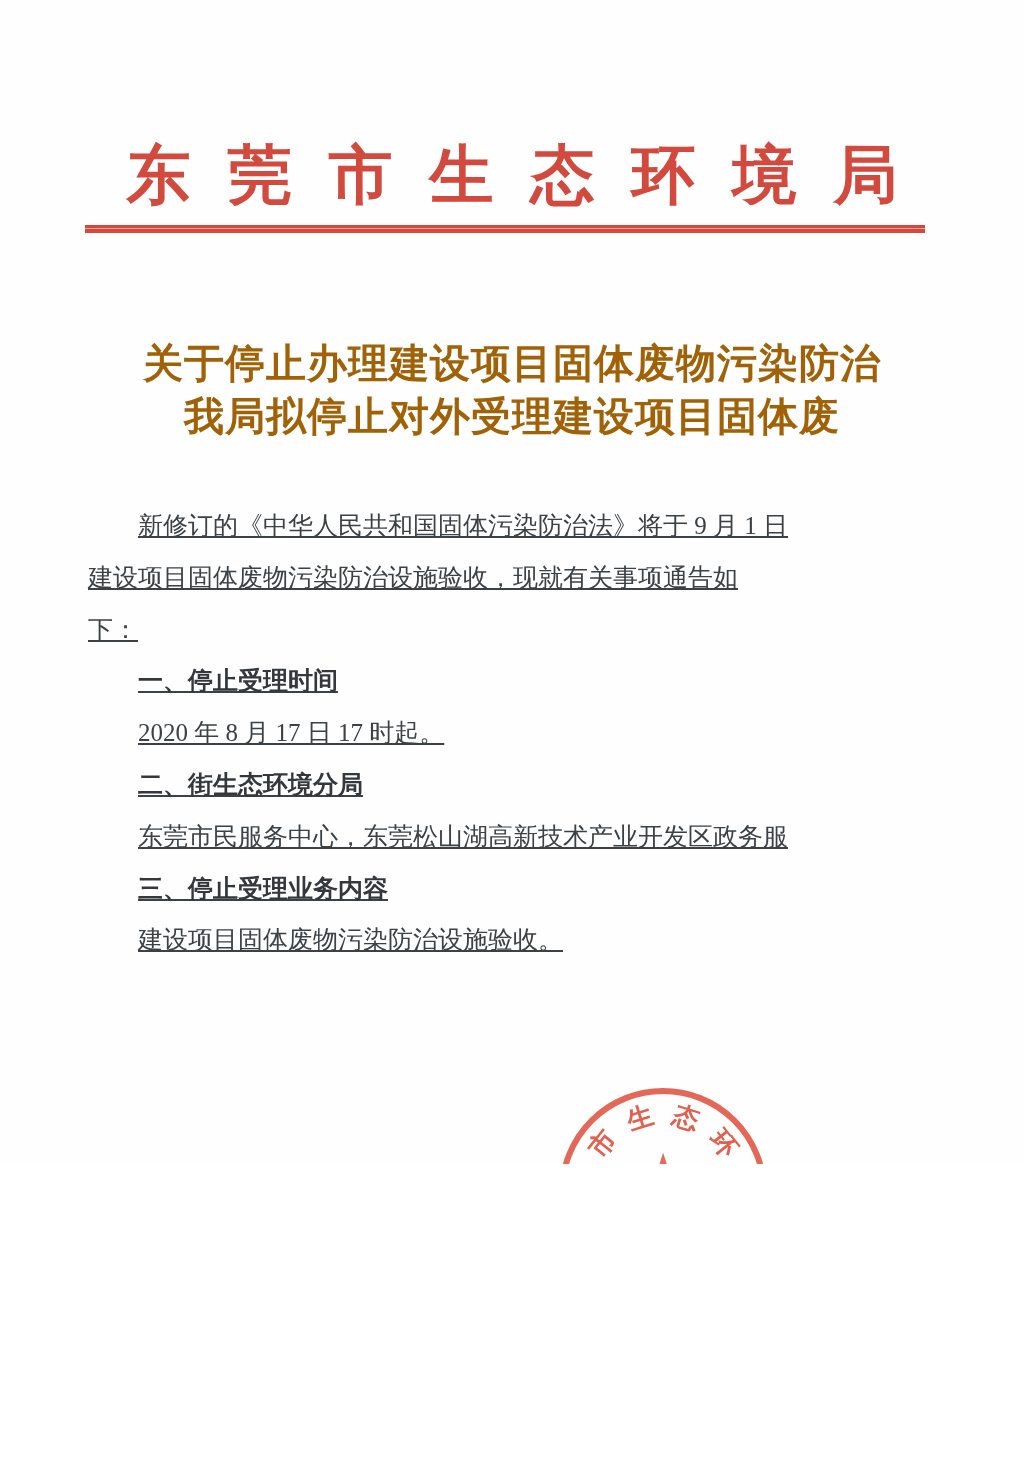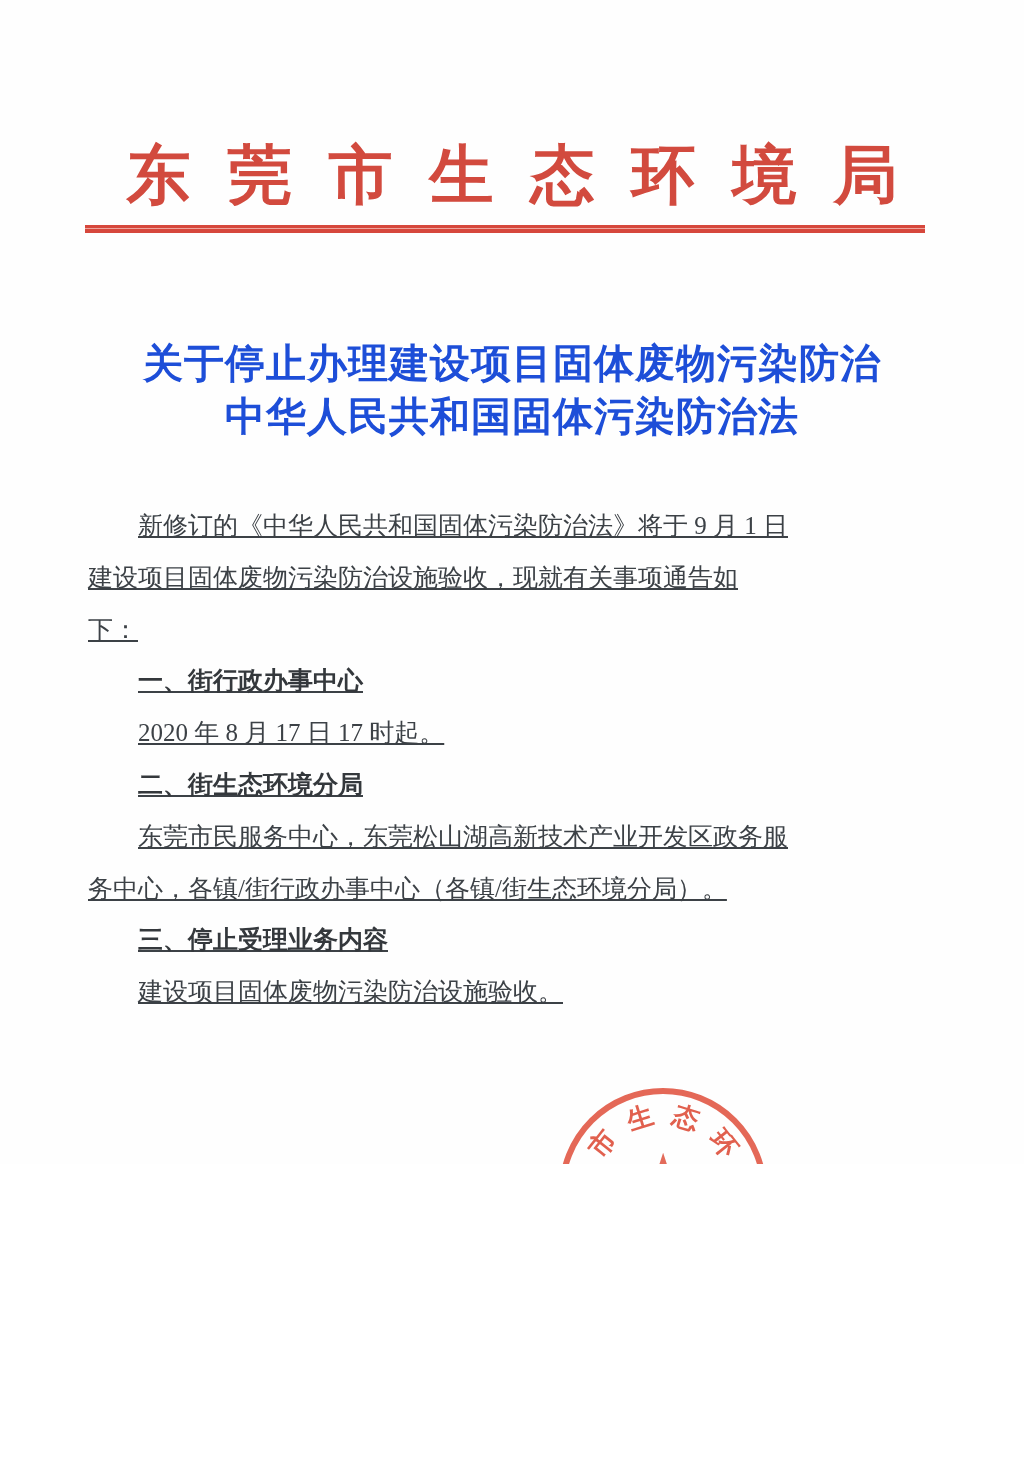--- a/index.html
+++ b/index.html
@@ -48,21 +48,21 @@
 
   
   .doc-title {
     position: absolute;
     top: 337px;
     left: 0;
     width: 100%;
     text-align: center;
     font-size: 40px;
     font-weight: 700;
-    color: #1d4ed8;
+    color: #a16207;
     line-height: 53px;
     letter-spacing: 1px;
   }
 
   
   .doc-body {
     position: absolute;
     top: 500px;
     left: 88px;
     width: 822px;
@@ -153,32 +153,31 @@
 <body>
 
 <div class="page">
 
   <div class="agency-header">东莞市生态环境局</div>
 
   <div class="red-rule top"></div>
 
   <div class="doc-title">
     <div>关于停止办理建设项目固体废物污染防治</div>
-    <div>中华人民共和国固体污染防治法</div>
+    <div>我局拟停止对外受理建设项目固体废</div>
   </div>
 
   <div class="doc-body">
     <p class="indent">新修订的《中华人民共和国固体污染防治法》将于 9 月 1 日</p>
     <p>建设项目固体废物污染防治设施验收，现就有关事项通告如</p>
     <p>下：</p>
-    <p class="indent bold">一、街行政办事中心</p>
+    <p class="indent bold">一、停止受理时间</p>
     <p class="indent">2020 年 8 月 17 日 17 时起。</p>
     <p class="indent bold">二、街生态环境分局</p>
     <p class="indent">东莞市民服务中心，东莞松山湖高新技术产业开发区政务服</p>
-    <p>务中心，各镇/街行政办事中心（各镇/街生态环境分局）。</p>
     <p class="indent bold">三、停止受理业务内容</p>
     <p class="indent">建设项目固体废物污染防治设施验收。</p>
   </div>
 
   <div class="sig-name">东莞市生态环境局</div>
 
   <div class="sig-date">2020 年 8 月 11 日</div>
 
   <div class="seal">
     <div class="seal-star">★</div>

